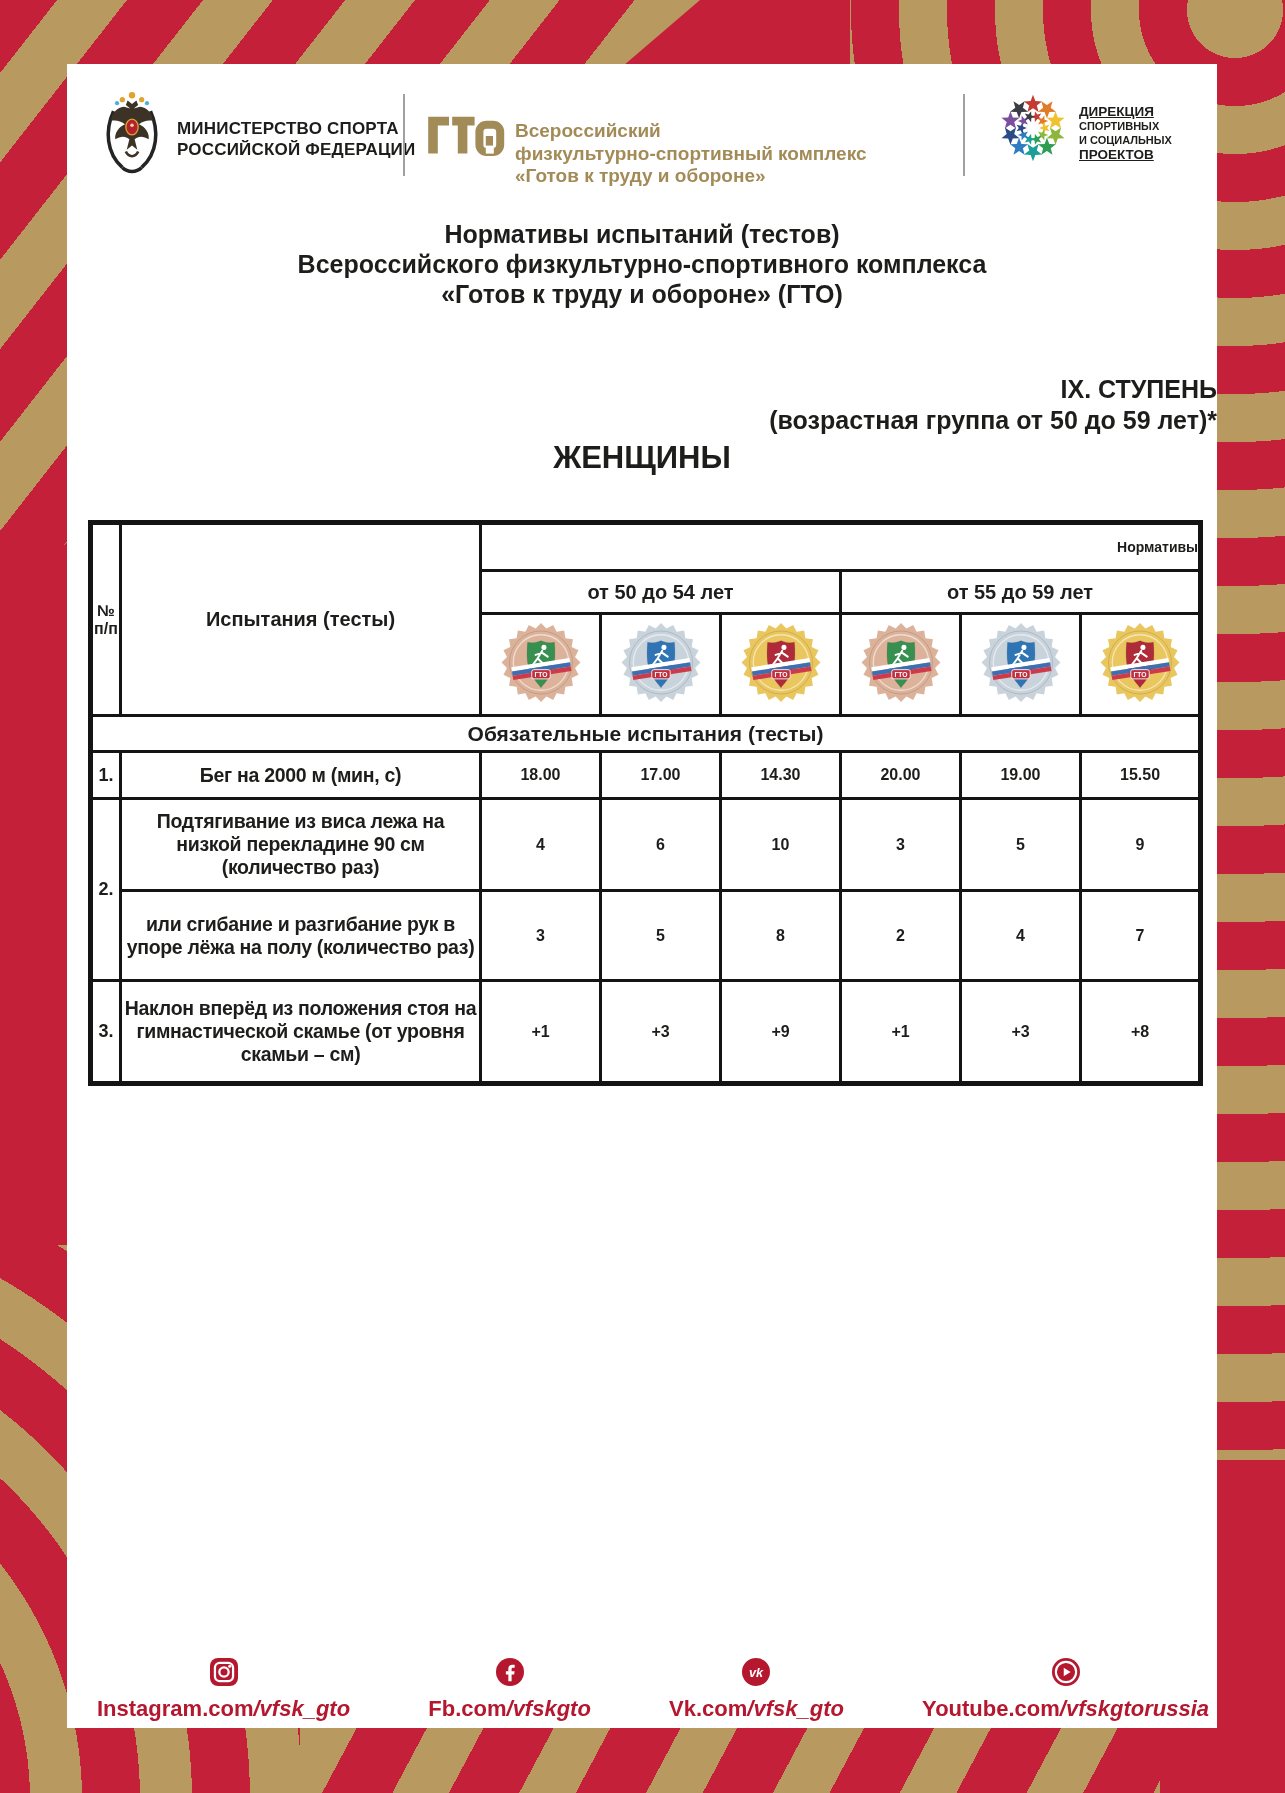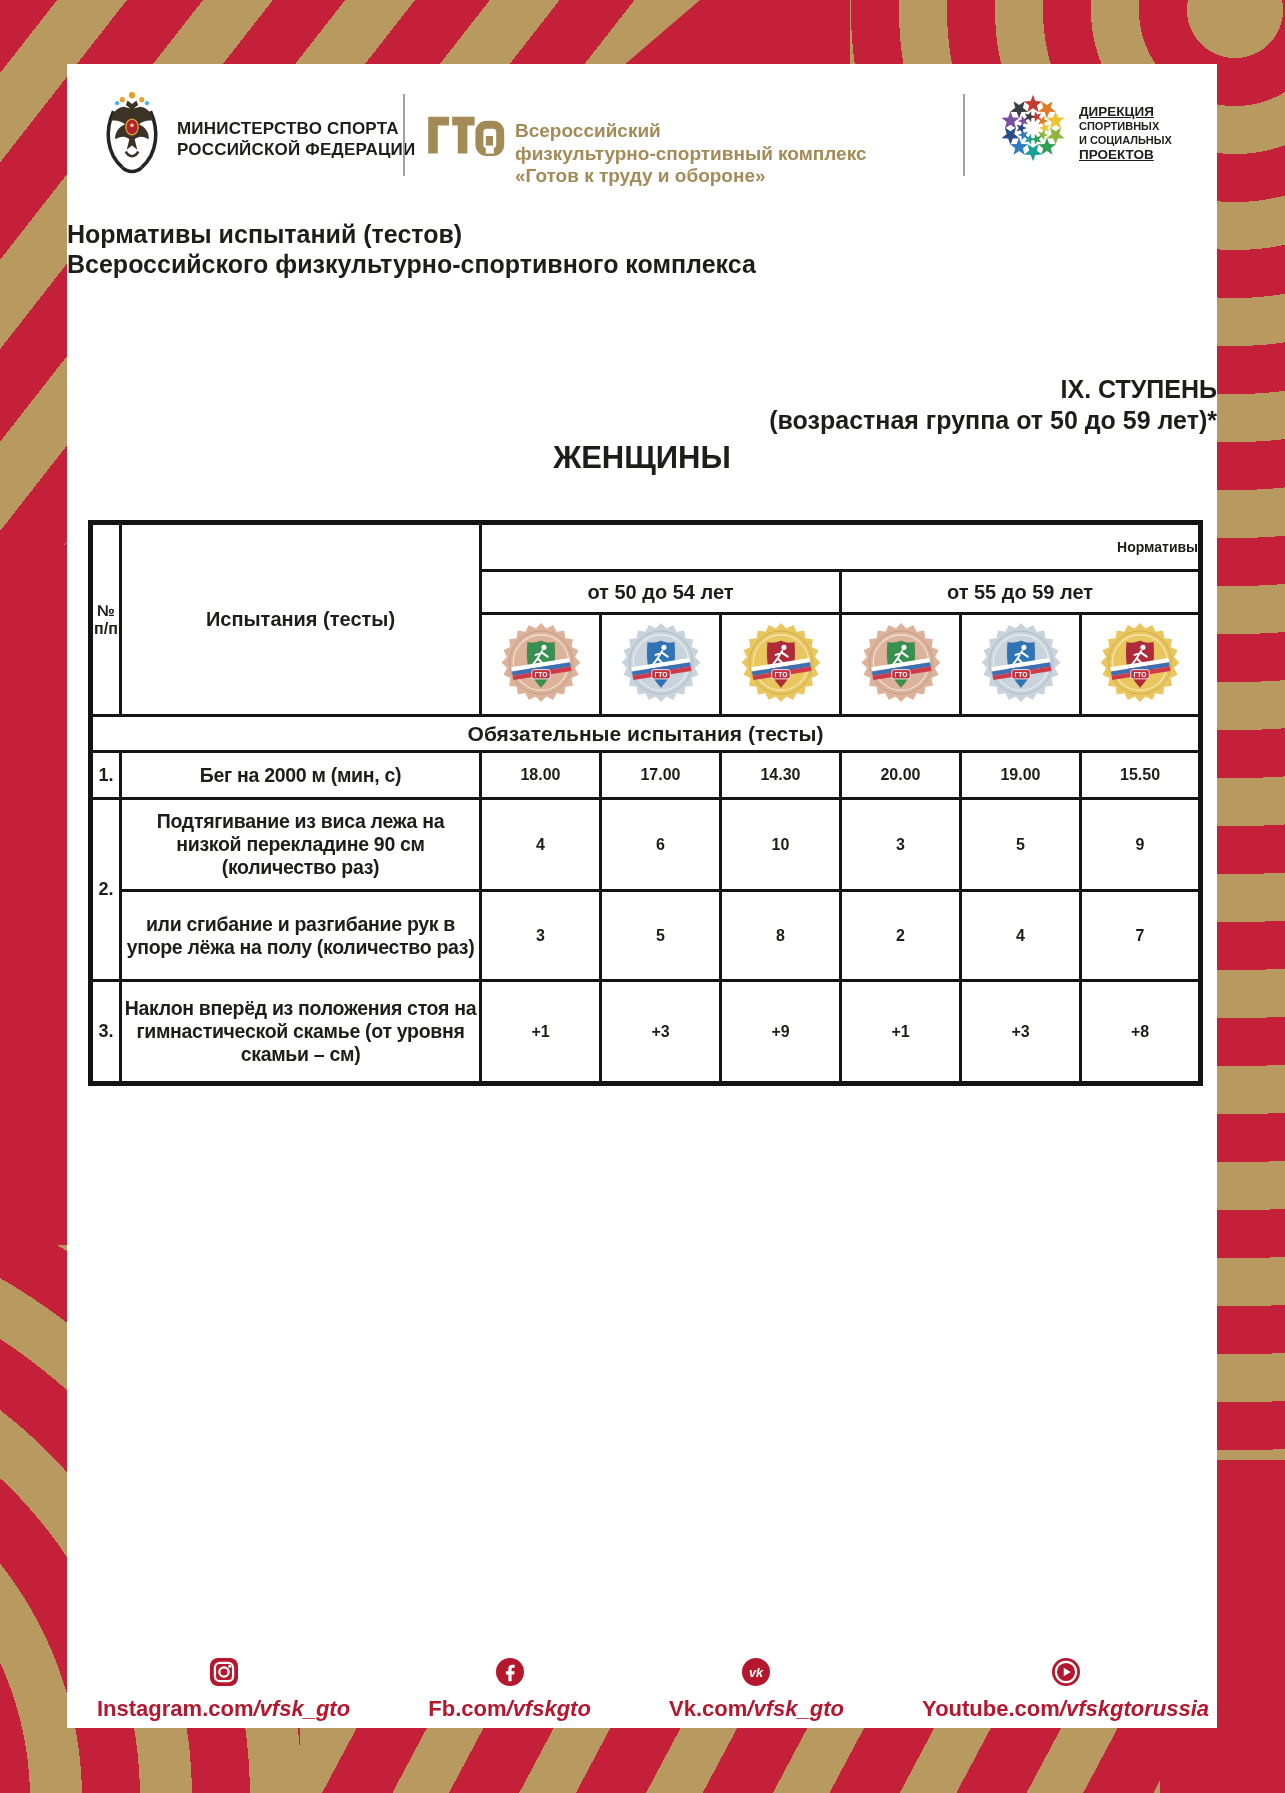--- a/index.html
+++ b/index.html
@@ -40,21 +40,21 @@
   .vdivider{position:absolute;top:30px;width:2px;height:82px;background:var(--divider-gray);}
   .vd1{left:336px;} .vd2{left:896px;}
   .gto-logo{position:absolute;left:358px;top:40px;}
   .gto-text{position:absolute;left:448px;top:56px;font-size:19px;font-weight:bold;line-height:22.5px;color:var(--brand-gold);}
   .star-logo{position:absolute;left:930px;top:28px;}
   .direction-text{position:absolute;left:1012px;top:40px;font-weight:bold;}
   .direction-text .d-big{font-size:13.5px;line-height:16px;text-decoration:underline;}
   .direction-text .d-small{font-size:11px;line-height:13.5px;}
 
   
-  .title-block{position:absolute;left:0;top:155px;width:100%;text-align:left;font-size:25px;font-weight:bold;line-height:30px;}
+  .title-block{position:absolute;left:0;top:155px;width:100%;text-align:center;font-size:25px;font-weight:bold;line-height:30px;}
   .step-block{position:absolute;left:0;top:310px;width:100%;text-align:right;font-size:25px;font-weight:bold;line-height:31px;}
   .gender{position:absolute;left:0;top:376px;width:100%;text-align:center;font-size:31px;font-weight:bold;}
 
   
   .gto-table{position:absolute;left:21px;top:456px;width:1110px;border-collapse:collapse;table-layout:fixed;}
   .gto-table{border:5px solid var(--table-border);}
   .gto-table td{border:3px solid var(--table-border);padding:0;vertical-align:middle;}
   .th-num{font-size:16px;font-weight:bold;text-align:center;line-height:18px;}
   .th-tests{font-size:20px;font-weight:bold;text-align:center;}
   .th-norm{font-size:14px;font-weight:bold;text-align:right;height:48px;}
@@ -148,20 +148,21 @@
     <div class="direction-text">
       <div class="d-big">ДИРЕКЦИЯ</div>
       <div class="d-small">СПОРТИВНЫХ</div>
       <div class="d-small">И СОЦИАЛЬНЫХ</div>
       <div class="d-big">ПРОЕКТОВ</div>
     </div>
 
     <div class="title-block">
       <div>Нормативы испытаний (тестов)</div>
       <div>Всероссийского физкультурно-спортивного комплекса</div>
+      <div>«Готов к труду и обороне» (ГТО)</div>
     </div>
     <div class="step-block">
       <div>IX. СТУПЕНЬ</div>
       <div>(возрастная группа от 50 до 59 лет)*</div>
     </div>
     <div class="gender">ЖЕНЩИНЫ</div>
 
     <table class="gto-table">
       <colgroup>
         <col style="width:30px">

